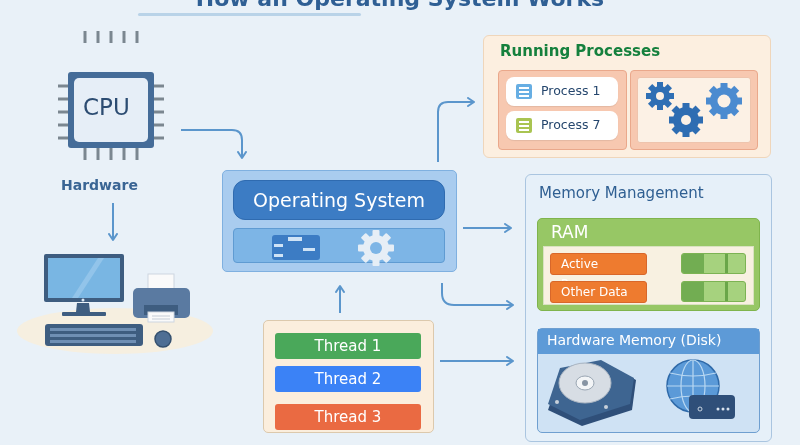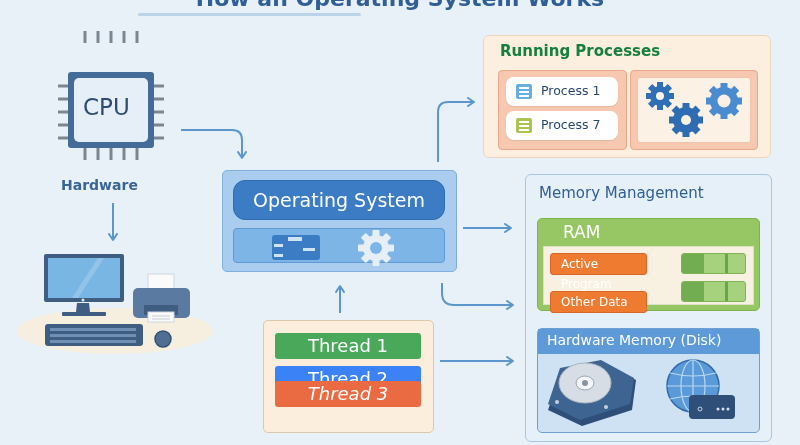--- a/index.html
+++ b/index.html
@@ -22,32 +22,32 @@
   #rp-gears { left:630px; top:70px; width:128px; height:80px; background:#f7c8b0; border:1.5px solid #eaa88b; border-radius:4px; box-sizing:border-box; }
   #rp-gears-inner { left:637px; top:77px; width:114px; height:66px; background:#fcf1e5; border:1px solid #eec4ad; border-radius:3px; box-sizing:border-box; }
   .proc { position:absolute; left:506px; width:112px; height:29px; background:#fff; border-radius:8px; box-shadow:0 1px 1px rgba(0,0,0,0.08); }
   .proc .lbl { position:absolute; left:35px; top:6px; font-size:12.5px; color:#25466d; }
   .proc .ico { position:absolute; left:10px; top:7px; width:16px; height:15px; border-radius:2px; }
   .proc .ico i { position:absolute; left:3px; width:10px; height:1.5px; background:#fff; }
   
   #mm-box { left:525px; top:174px; width:247px; height:268px; background:#e6f0f9; border:1.5px solid #aac5e0; border-radius:6px; box-sizing:border-box; }
   #mm-title { left:539px; top:184px; font-size:15px; color:#2f5f92; font-weight:normal; }
   #ram-box { left:537px; top:218px; width:223px; height:93px; background:#97c765; border:1.5px solid #7fb44d; border-radius:5px; box-sizing:border-box; }
-  #ram-title { left:551px; top:222px; font-size:17px; color:#fff;margin-left:12px; }
+  #ram-title { left:551px; top:222px; font-size:17px; color:#fff; }
   #ram-inner { left:543px; top:246px; width:211px; height:59px; background:#f8f1e1; border:1px solid #d9e2c1; box-sizing:border-box; }
   .ram-row { position:absolute; left:550px; width:97px; height:22px; background:#ee7b2f; border:1px solid #d8672a; border-radius:3px; box-sizing:border-box; color:#fff; font-size:12px; line-height:20px; padding-left:10px; }
   .ram-bar { position:absolute; left:681px; width:65px; height:21px; background:#a6d27e; border:1px solid #7cb353; border-radius:3px; box-sizing:border-box; overflow:hidden; }
   .ram-bar .fill { position:absolute; left:0; top:0; bottom:0; background:#72ad52; }
   .ram-bar .tick { position:absolute; top:0; bottom:0; width:3px; background:#6aa649; left:68%; }
   #vm-box { left:537px; top:328px; width:223px; height:105px; background:#cfe2f4; border:1.5px solid #6f9fd0; border-radius:5px; box-sizing:border-box; overflow:hidden; }
   #vm-head { left:538px; top:329px; width:221px; height:25px; background:#5d9ad7; }
   #vm-title { left:547px; top:332px; font-size:14px; color:#fff; }
   
   #th-box { left:263px; top:320px; width:171px; height:113px; background:#fbeedd; border:1.5px solid #dcc9ad; border-radius:5px; box-sizing:border-box; }
-  .thread { position:absolute; left:275px; width:146px; height:26px; border-radius:3px; color:#fff; font-size:18px; text-align:center; line-height:26px; }
+  .thread { position:absolute; left:275px; width:146px; height:26px; border-radius:3px; color:#fff; font-size:15px; text-align:center; line-height:26px; }
   svg { position:absolute; left:0; top:0; }
 </style>
 </head>
 <body>
 
 <div id="title" class="abs">How an Operating System Works</div>
 <div id="title-underline" class="abs"></div>
 
 <svg width="800" height="445" viewBox="0 0 800 445">
   <defs>
@@ -213,21 +213,21 @@
 <div id="mm-title" class="abs">Memory Management</div>
 <div id="ram-box" class="abs"></div>
 <div id="ram-title" class="abs">RAM</div>
 <div id="ram-inner" class="abs"></div>
 
 <div class="ram-row" style="top:253px">Active Program</div>
 <div class="ram-bar" style="top:253px">
     <div class="fill" style="width: 35%;"></div>
     <div class="tick"></div>
   </div>
-<div class="ram-row" style="top:291px">Other Data</div>
+<div class="ram-row" style="top:281px">Other Data</div>
 <div class="ram-bar" style="top:281px">
     <div class="fill" style="width: 35%;"></div>
     <div class="tick"></div>
   </div>
 
 <div id="vm-box" class="abs"></div>
 <div id="vm-head" class="abs"></div>
 <div id="vm-title" class="abs">Hardware Memory (Disk)</div>
 
 <svg width="800" height="445" viewBox="0 0 800 445" style="pointer-events:none">
@@ -254,14 +254,14 @@
     <circle cx="718" cy="409" r="1.5" fill="#d7e2ee"></circle>
       <circle cx="723" cy="409" r="1.5" fill="#d7e2ee"></circle>
       <circle cx="728" cy="409" r="1.5" fill="#d7e2ee"></circle>
   </g>
 </svg>
 
 <div id="th-box" class="abs"></div>
 <div id="thread-list">
   <div class="thread" style="top: 333px; background: rgb(74, 168, 90);">Thread 1</div>
   <div class="thread" style="top: 366px; background: #3b82f6;">Thread 2</div>
-  <div class="thread" style="top: 381px; background: rgb(234, 106, 66); font-style: italic;">Thread 3</div>
+  <div class="thread" style="top: 404px; background: rgb(234, 106, 66);">Thread 3</div>
 </div>
 
 </body></html>

